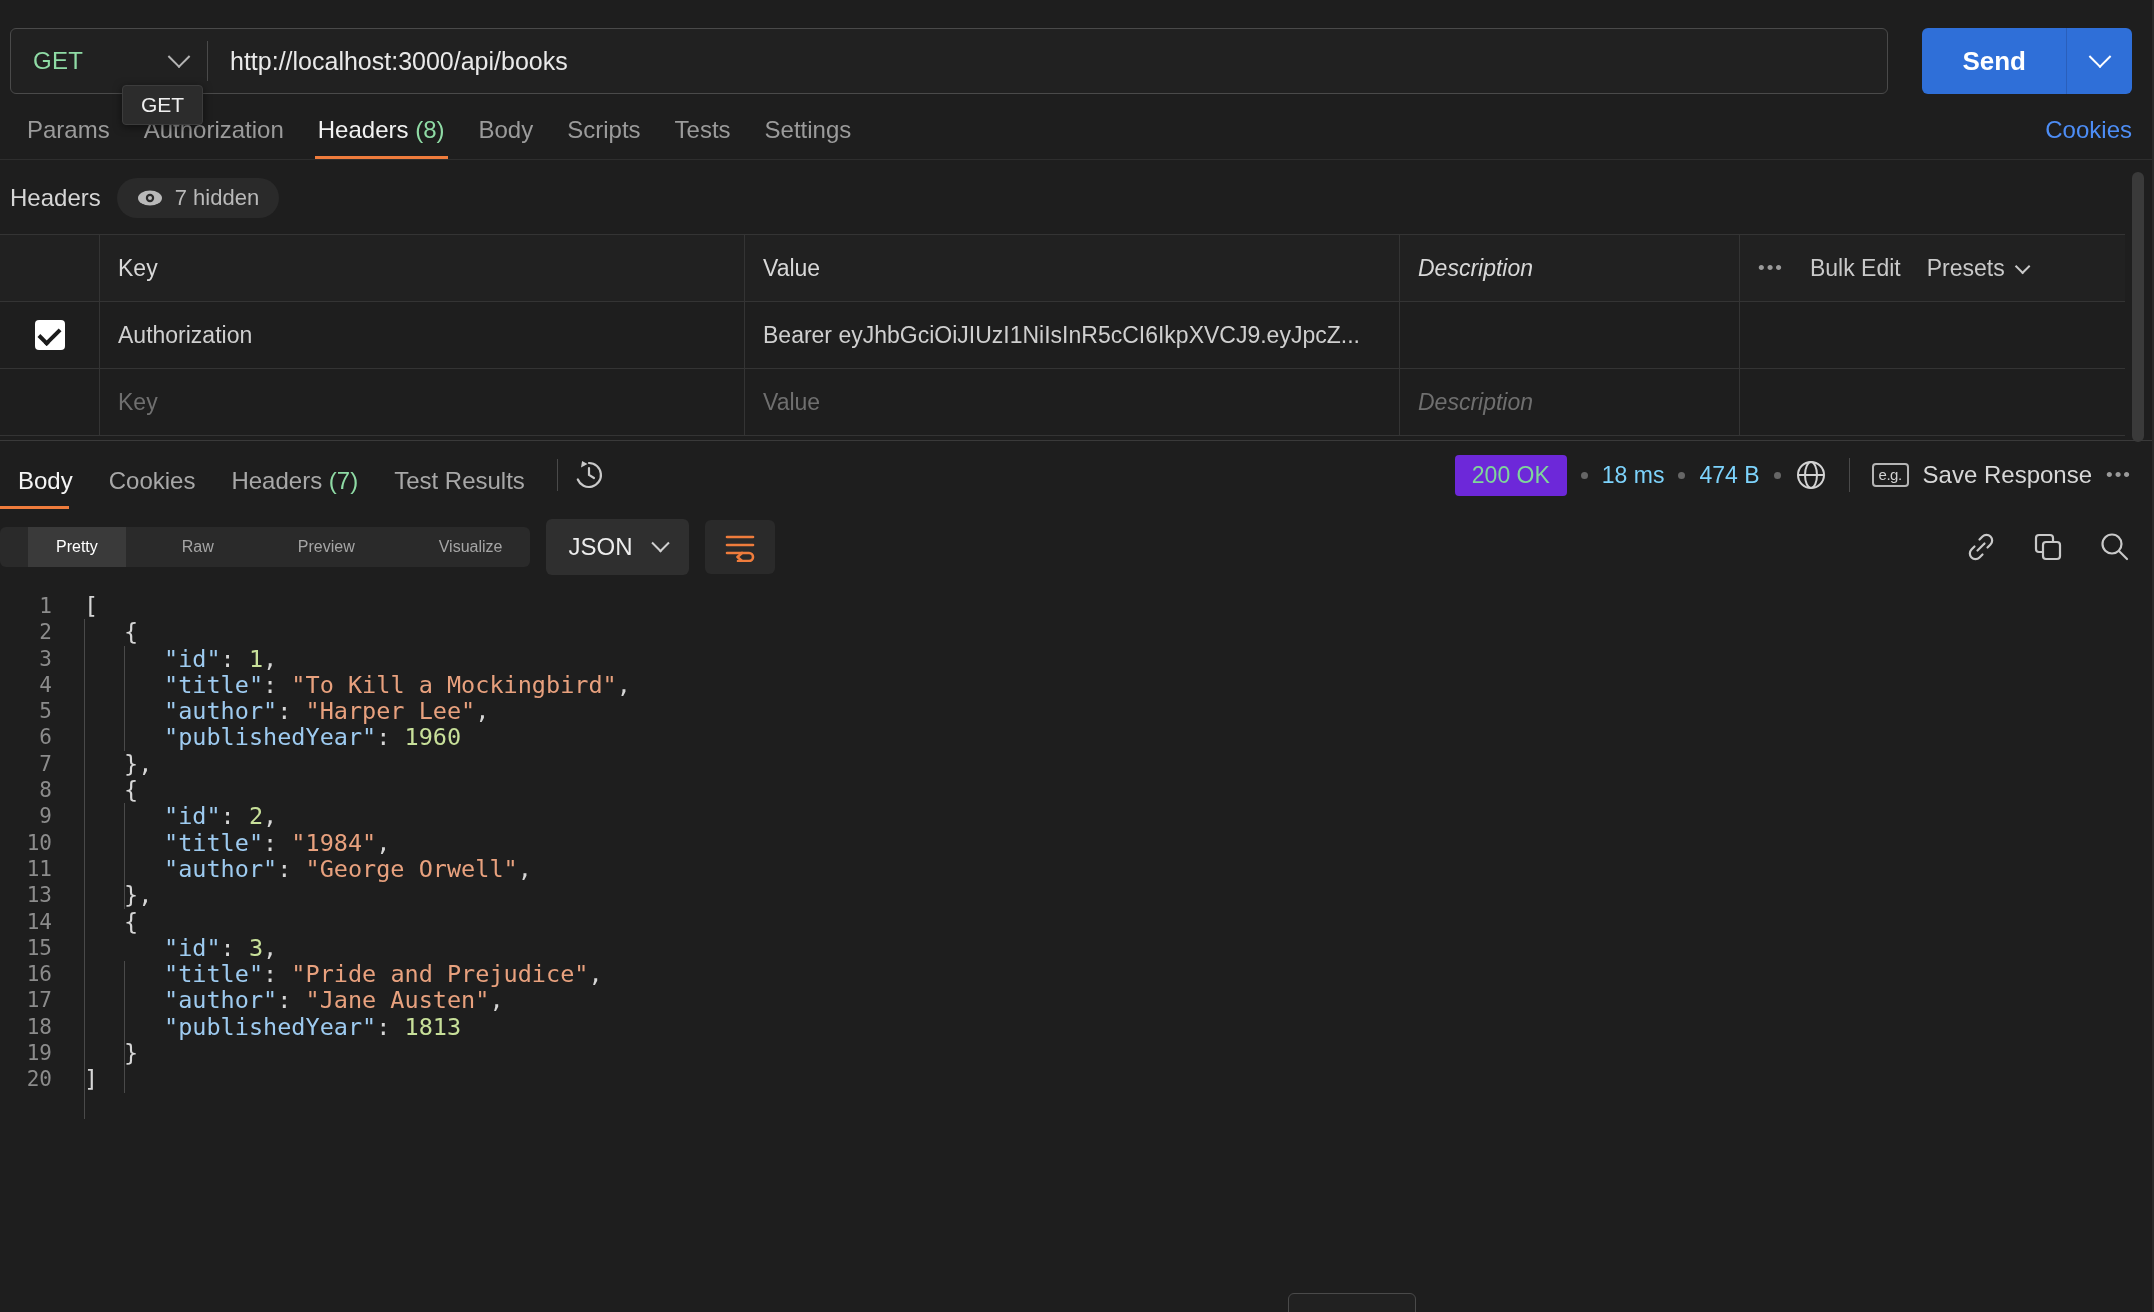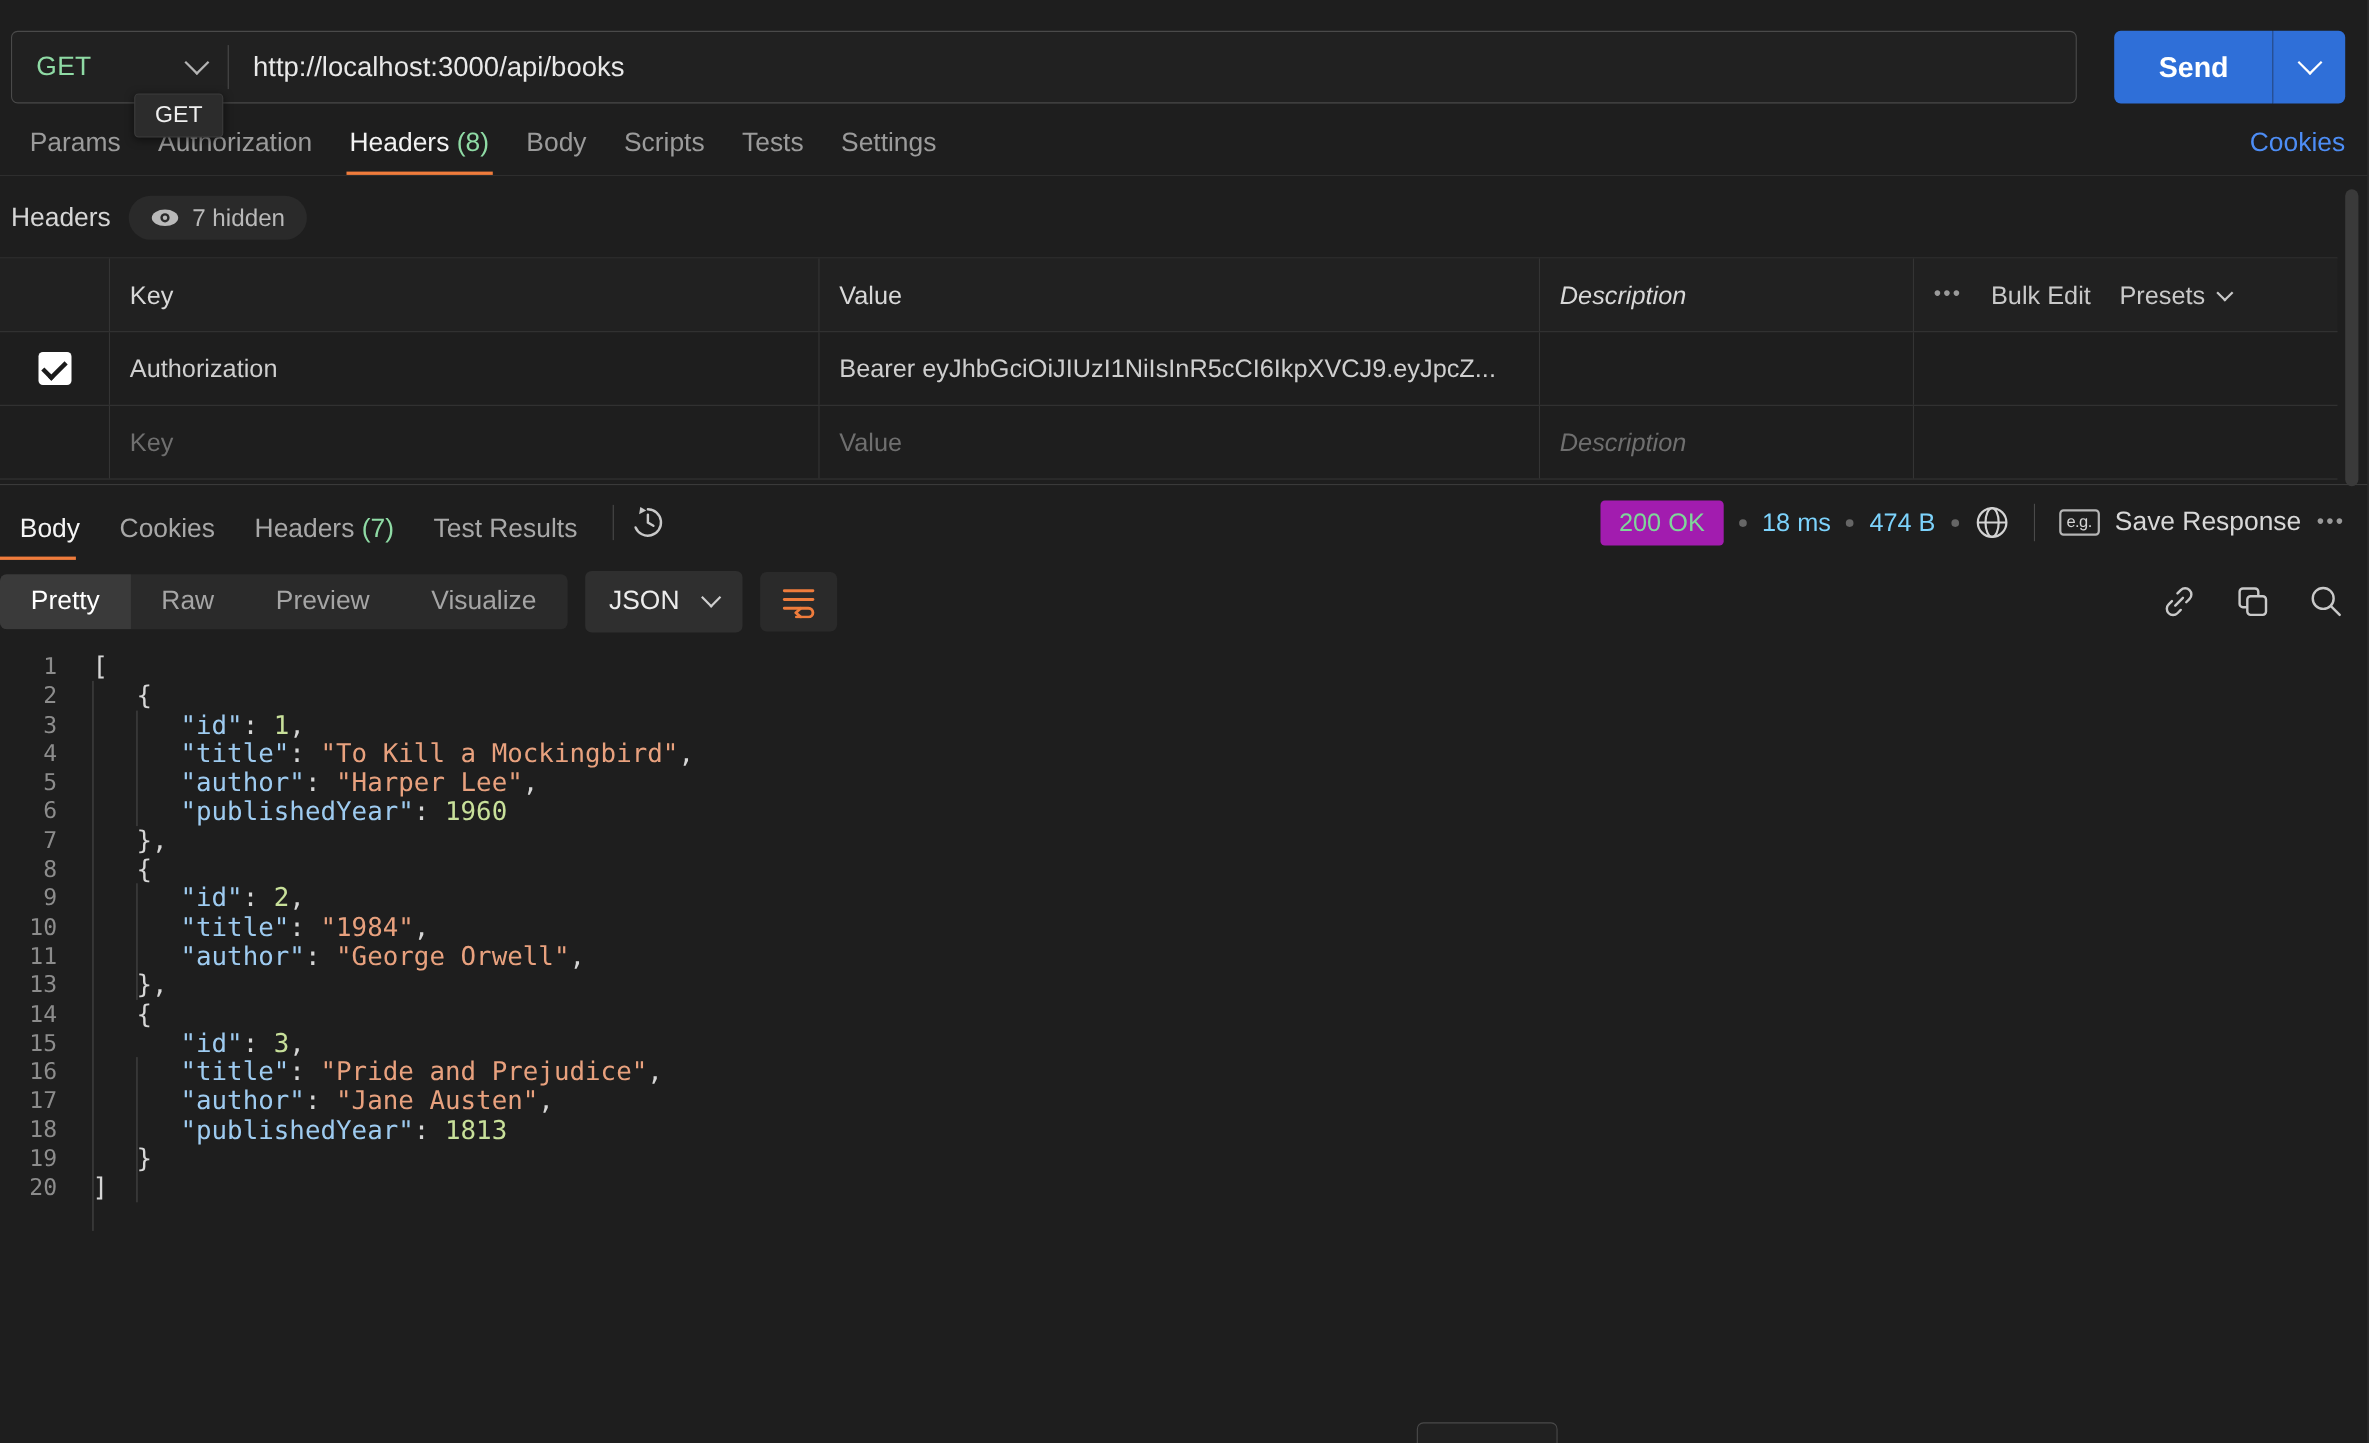--- a/index.html
+++ b/index.html
@@ -171,21 +171,21 @@
     height: 3px; background: #ef7c3c;
   }
   .rsp-tab .cnt { color: #8fdba5; }
   .sep-v { width: 1px; height: 32px; background: #4a4a4a; margin: 0 14px; }
   .hist-icon { cursor: pointer; display:flex; align-items:center; }
   .status-wrap {
     margin-left: auto; display: flex; align-items: center; gap: 14px;
     padding-right: 22px;
   }
   .badge-200 {
-    background: #a21caf; color: #7fd69a;
+    background: #6d28d9; color: #7fd69a;
     font-size: 23px; padding: 7px 17px; border-radius: 4px;
   }
   .bullet { width: 7px; height: 7px; border-radius: 50%; background: #666; }
   .meta { color: #7dd3fc; font-size: 23px; }
   .sep-v2 { width: 1px; height: 34px; background: #4a4a4a; margin: 0 8px; }
   .eg-icon {
     border: 2px solid #b5b5b5; border-radius: 4px;
     font-size: 15px; color: #d3d3d3; padding: 2px 5px; line-height: 1.1;
     letter-spacing: -.5px;
   }
@@ -193,21 +193,21 @@
 
   
   .body-toolbar {
     display: flex; align-items: center; gap: 16px;
     padding: 10px 22px 12px 0;
   }
   .seg {
     display: flex; background: #2a2a2a; border-radius: 6px; overflow: hidden;
   }
   .seg-item {
-    font-size: 24px; color: #a5a5a5; padding: 11px 28px; cursor: pointer;
+    font-size: 16px; color: #a5a5a5; padding: 11px 28px; cursor: pointer; margin-left: 28px;
   }
   .seg-item.active { background: #3a3a3a; color: #ffffff; }
   .json-select {
     display: flex; align-items: center; gap: 22px;
     background: #2f2f2f; border-radius: 6px;
     padding: 14px 22px; cursor: pointer;
     font-size: 24px; color: #ececec;
   }
   .json-select .chev { border-color: #d0d0d0; width: 13px; height: 13px; }
   .wrap-btn {

